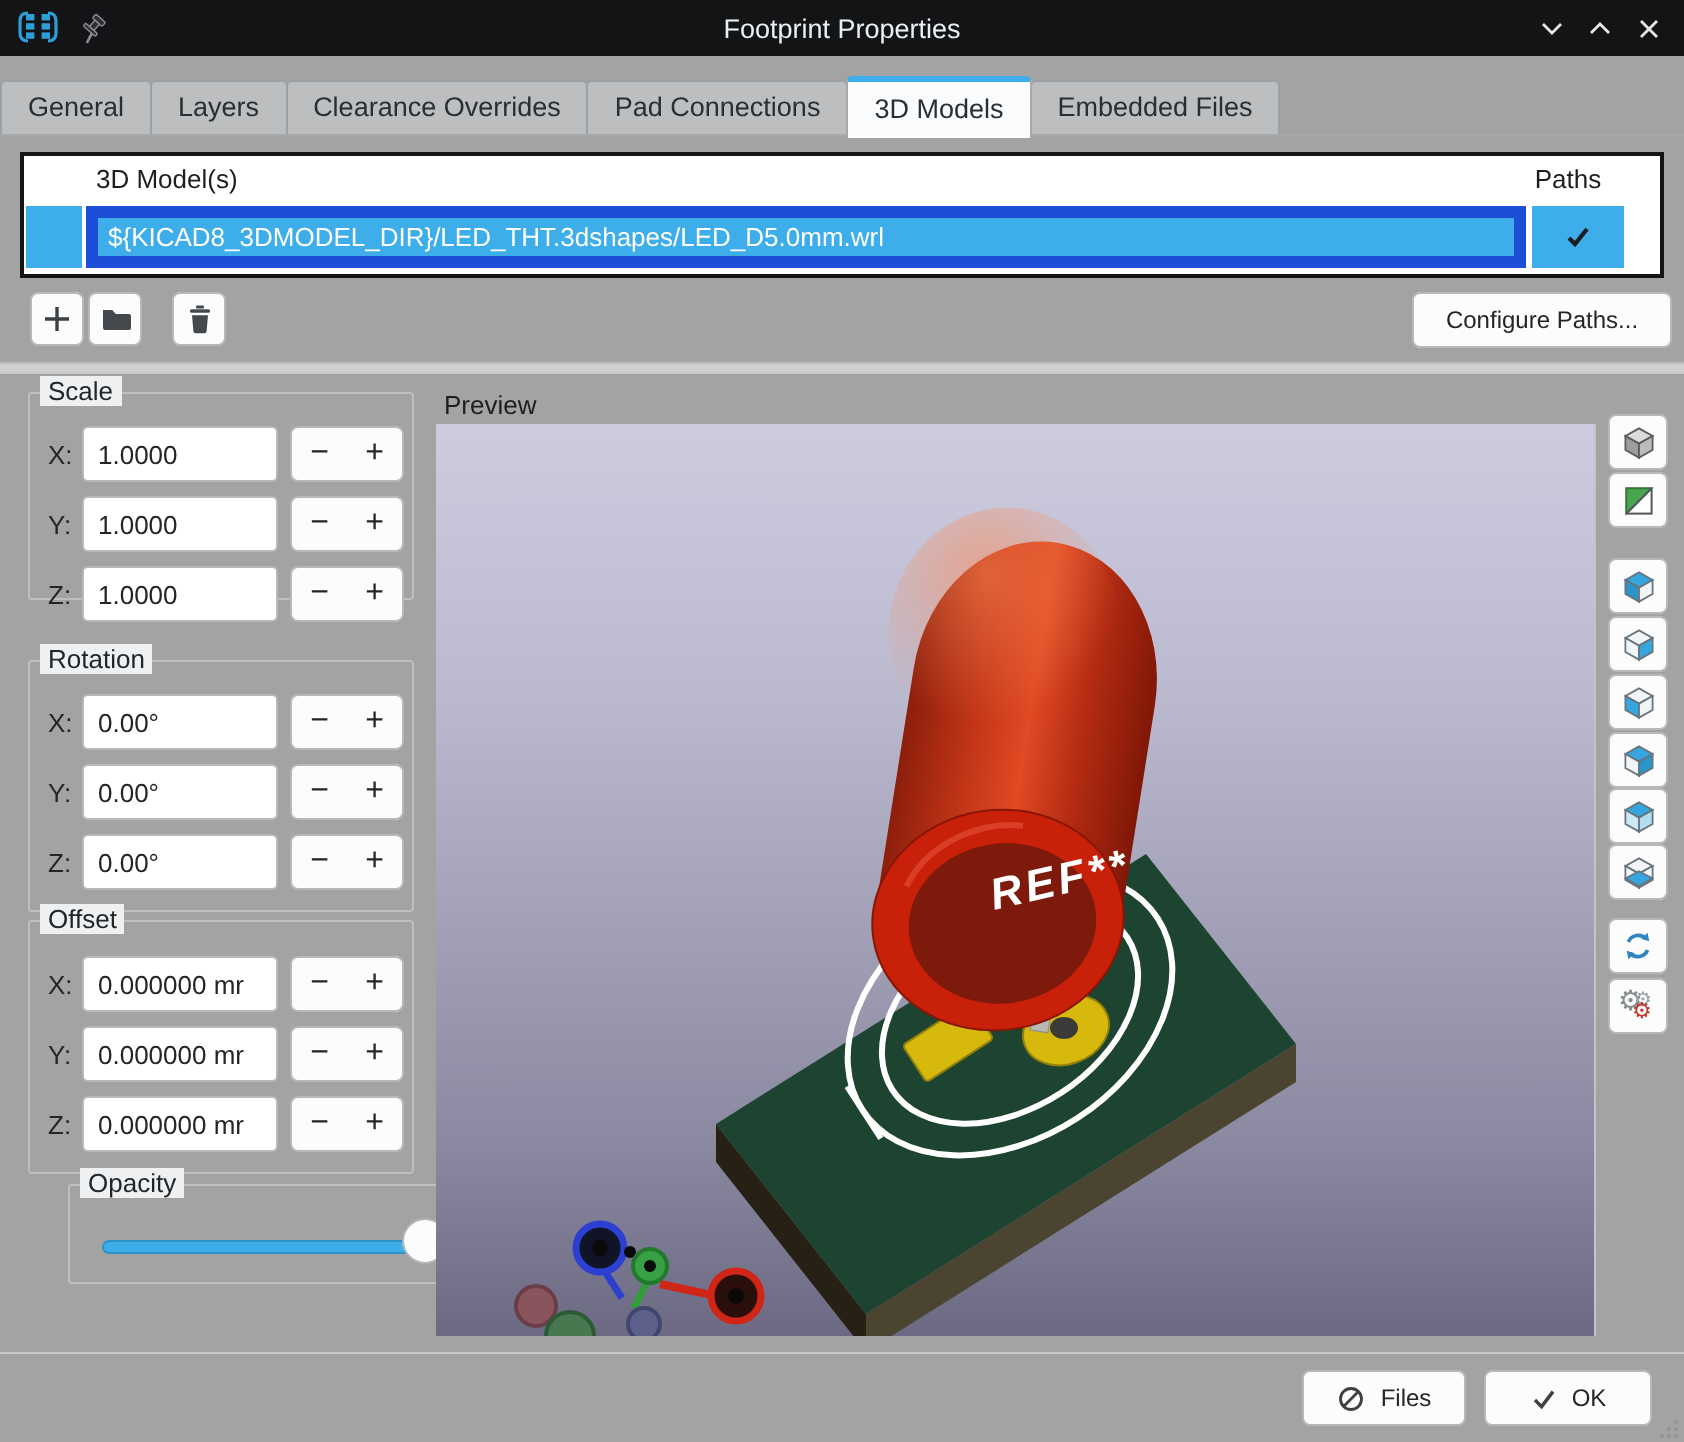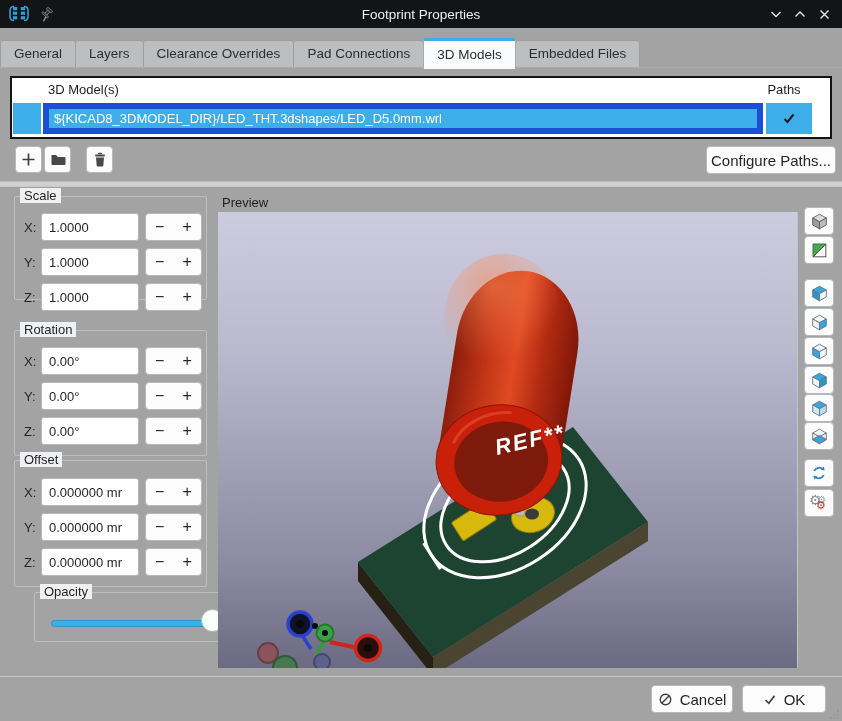--- a/index.html
+++ b/index.html
@@ -26,21 +26,21 @@
   .mt-header{position:absolute;left:36px;top:4px;font-size:13px;color:#1c1e20;}
   .mt-show{position:absolute;left:744px;top:4px;width:56px;text-align:center;font-size:13px;color:#1c1e20;}
   .mt-rowheader{position:absolute;left:1px;top:25px;width:28px;height:31px;background:#3daee9;}
   .mt-pathcell{position:absolute;left:31px;top:25px;width:720px;height:31px;background:#3daee9;border:6px solid #1d4ed8;
                color:#ffffff;display:flex;align-items:center;padding-left:5px;font-size:13px;white-space:nowrap;overflow:hidden;}
   .mt-showcell{position:absolute;left:754px;top:25px;width:46px;height:31px;background:#3daee9;display:flex;align-items:center;justify-content:center;}
   
   .toolbtn{position:absolute;width:27px;height:27px;background:#fcfcfc;border:1px solid #b6b9bb;border-radius:4px;
            display:flex;align-items:center;justify-content:center;cursor:default;}
   .btn{background:#fcfcfc;border:1px solid #b6b9bb;border-radius:4px;display:flex;align-items:center;justify-content:center;
-       gap:7px;font-size:15px;color:#232629;cursor:default;}
+       gap:7px;font-size:12px;color:#232629;cursor:default;}
   .configure{position:absolute;left:706px;top:146px;width:130px;height:28px;}
   .divider{position:absolute;left:0;top:181px;width:842px;height:6px;background:#cfd0d1;border-top:1px solid #bcbdbe;border-bottom:1px solid #c6c7c8;}
   
   .group{position:absolute;border:1px solid #bcbec0;border-radius:2px;background:transparent;}
   .glabel{position:absolute;top:-9px;left:5px;background:#eff0f1;padding:0 4px;font-size:13px;color:#232629;}
   .prow{position:absolute;left:0;width:100%;height:28px;}
   .prow .axlabel{position:absolute;left:9px;top:7px;font-size:13px;}
   .prow input{position:absolute;left:26px;top:0;width:98px;height:28px;border:1px solid #b6b9bb;border-radius:3px;
               padding:0 7px;font-family:"Liberation Sans",sans-serif;font-size:13px;color:#232629;background:#ffffff;outline:none;}
   .stepper{position:absolute;left:130px;top:0;width:57px;height:28px;border:1px solid #b6b9bb;border-radius:4px;background:#fcfcfc;display:flex;}
@@ -397,21 +397,21 @@
         <span class="gearB">⚙</span>
       </span>
   </div>
 
   <div class="footline"></div>
   <div class="btn cancelbtn">
     <svg width="15" height="15" viewBox="0 0 16 16">
       <circle cx="8" cy="8" r="5.6" fill="none" stroke="#3c4043" stroke-width="1.5"></circle>
       <line x1="4.3" y1="11.7" x2="11.7" y2="4.3" stroke="#3c4043" stroke-width="1.5"></line>
     </svg>
-    <span>Cancel</span>
+    <span>Files</span>
   </div>
   <div class="btn okbtn">
     <svg width="14" height="13" viewBox="0 0 14 13">
       <polyline points="2.5,7 5.8,10.3 11.5,2.8" fill="none" stroke="#3c4043" stroke-width="1.7"></polyline>
     </svg>
     <span>OK</span>
   </div>
   <svg class="grip" width="10" height="10" viewBox="0 0 10 10">
     <circle cx="8" cy="2" r="1" fill="#8a8d8f"></circle>
       <circle cx="8" cy="5.5" r="1" fill="#8a8d8f"></circle>

